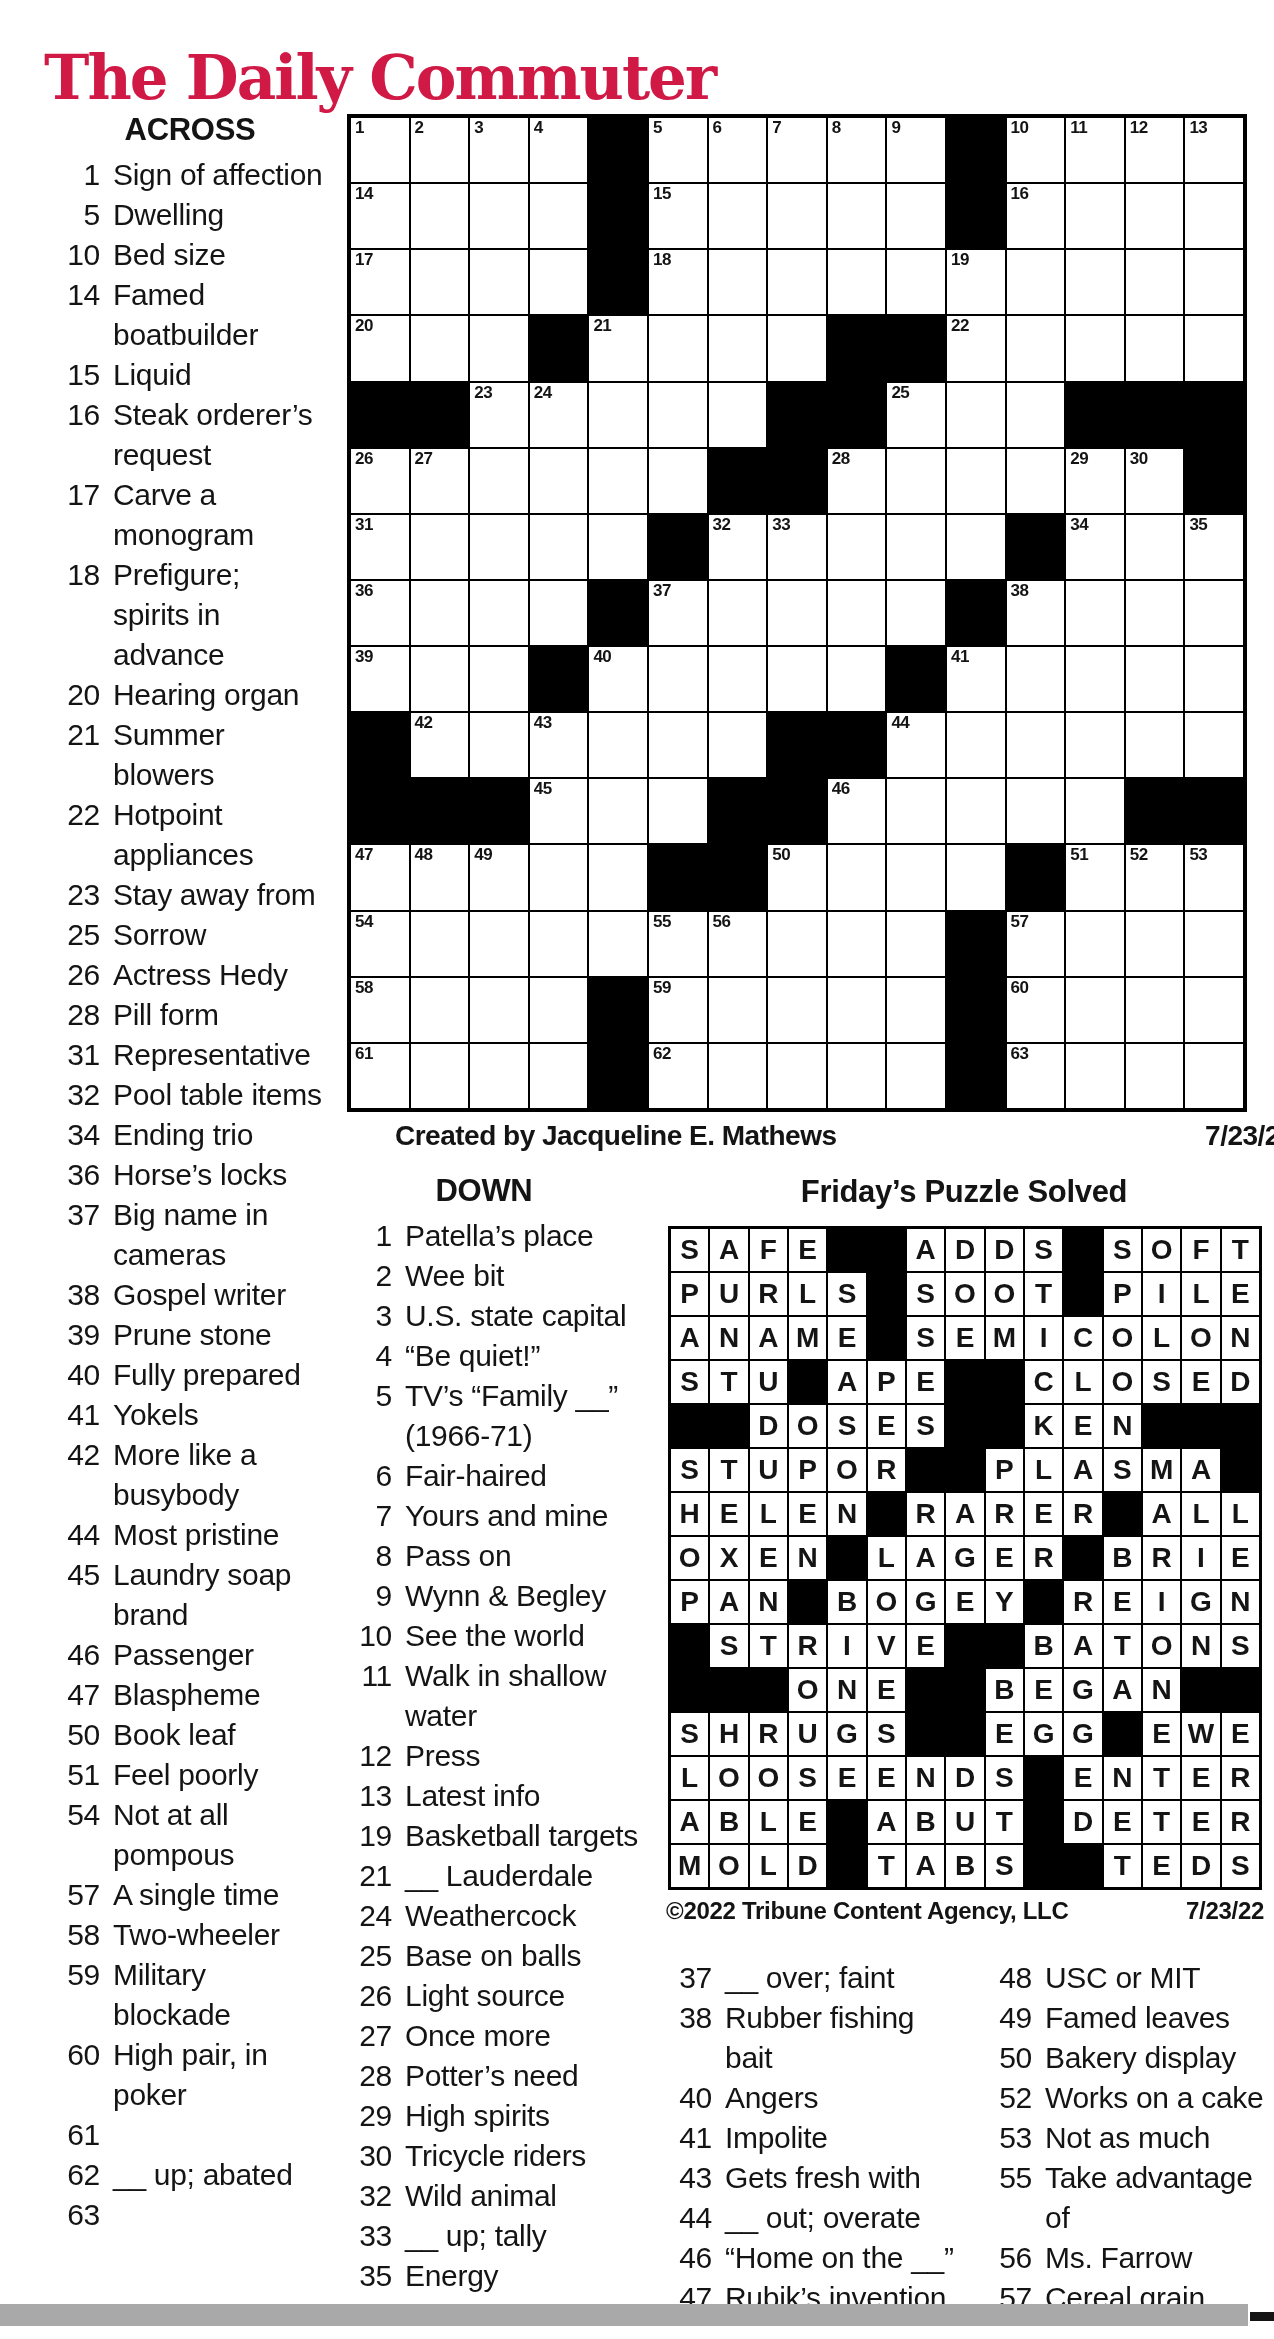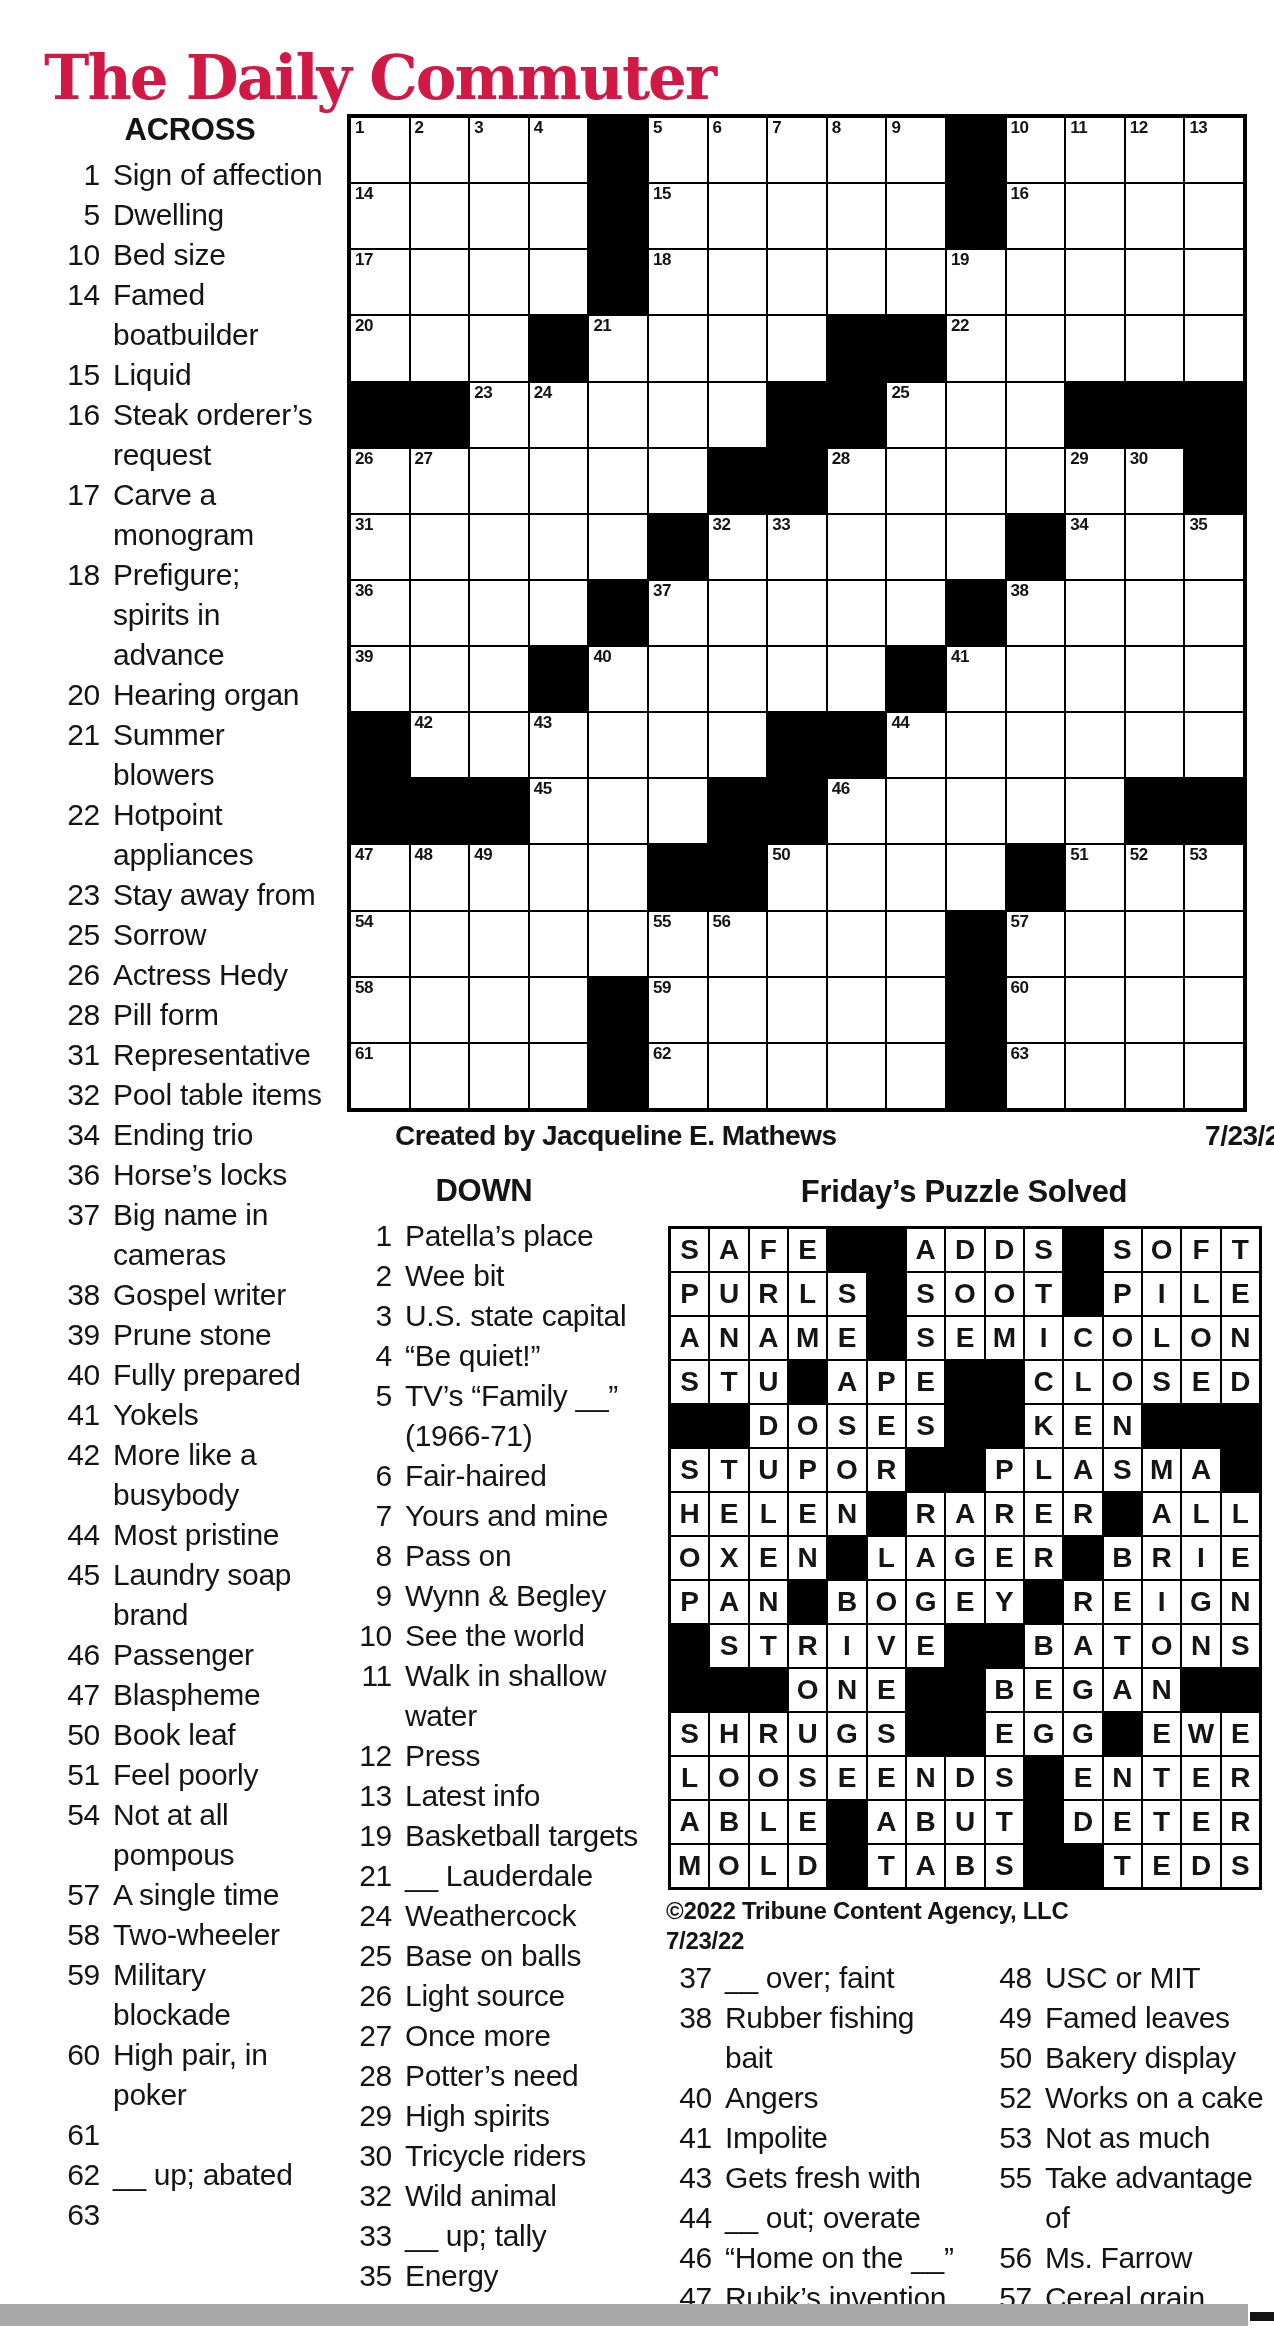--- a/index.html
+++ b/index.html
@@ -36,21 +36,21 @@
   .cell{background:#fff;position:relative;}
   .cell.black{background:#000;}
   .cell .cnum{position:absolute;top:0px;left:4px;font-size:17px;font-weight:bold;letter-spacing:-0.5px;}
   #solved-grid .cell{display:flex;align-items:center;justify-content:center;
     font-weight:bold;font-size:28px;}
   
   #credit{left:347px;top:1120px;width:900px;display:flex;justify-content:space-between;
     font-weight:bold;font-size:28px;letter-spacing:-0.5px;margin-left:48px;}
   #solved-header{left:664px;top:1174px;width:600px;text-align:center;font-weight:bold;font-size:31px;letter-spacing:-0.3px;}
   #copyright{left:666px;top:1896px;width:598px;font-weight:bold;font-size:24px;line-height:30px;letter-spacing:-0.3px;}
-  #copyright .row1{display:flex;justify-content:space-between;flex-direction:column;}
+  #copyright .row1{display:flex;justify-content:space-between;}
   #bottom-bar{left:0;top:2304px;width:1248px;height:22px;}
   #corner-mark{left:1250px;top:2312px;width:24px;height:9px;background:#141414;}
 </style>
 </head>
 <body>
 
 <div id="title" class="abs" style="color: rgb(208, 25, 69);">The Daily Commuter</div>
 
 <div id="across-col" class="abs clue-col">
   <div class="col-header">ACROSS</div>

